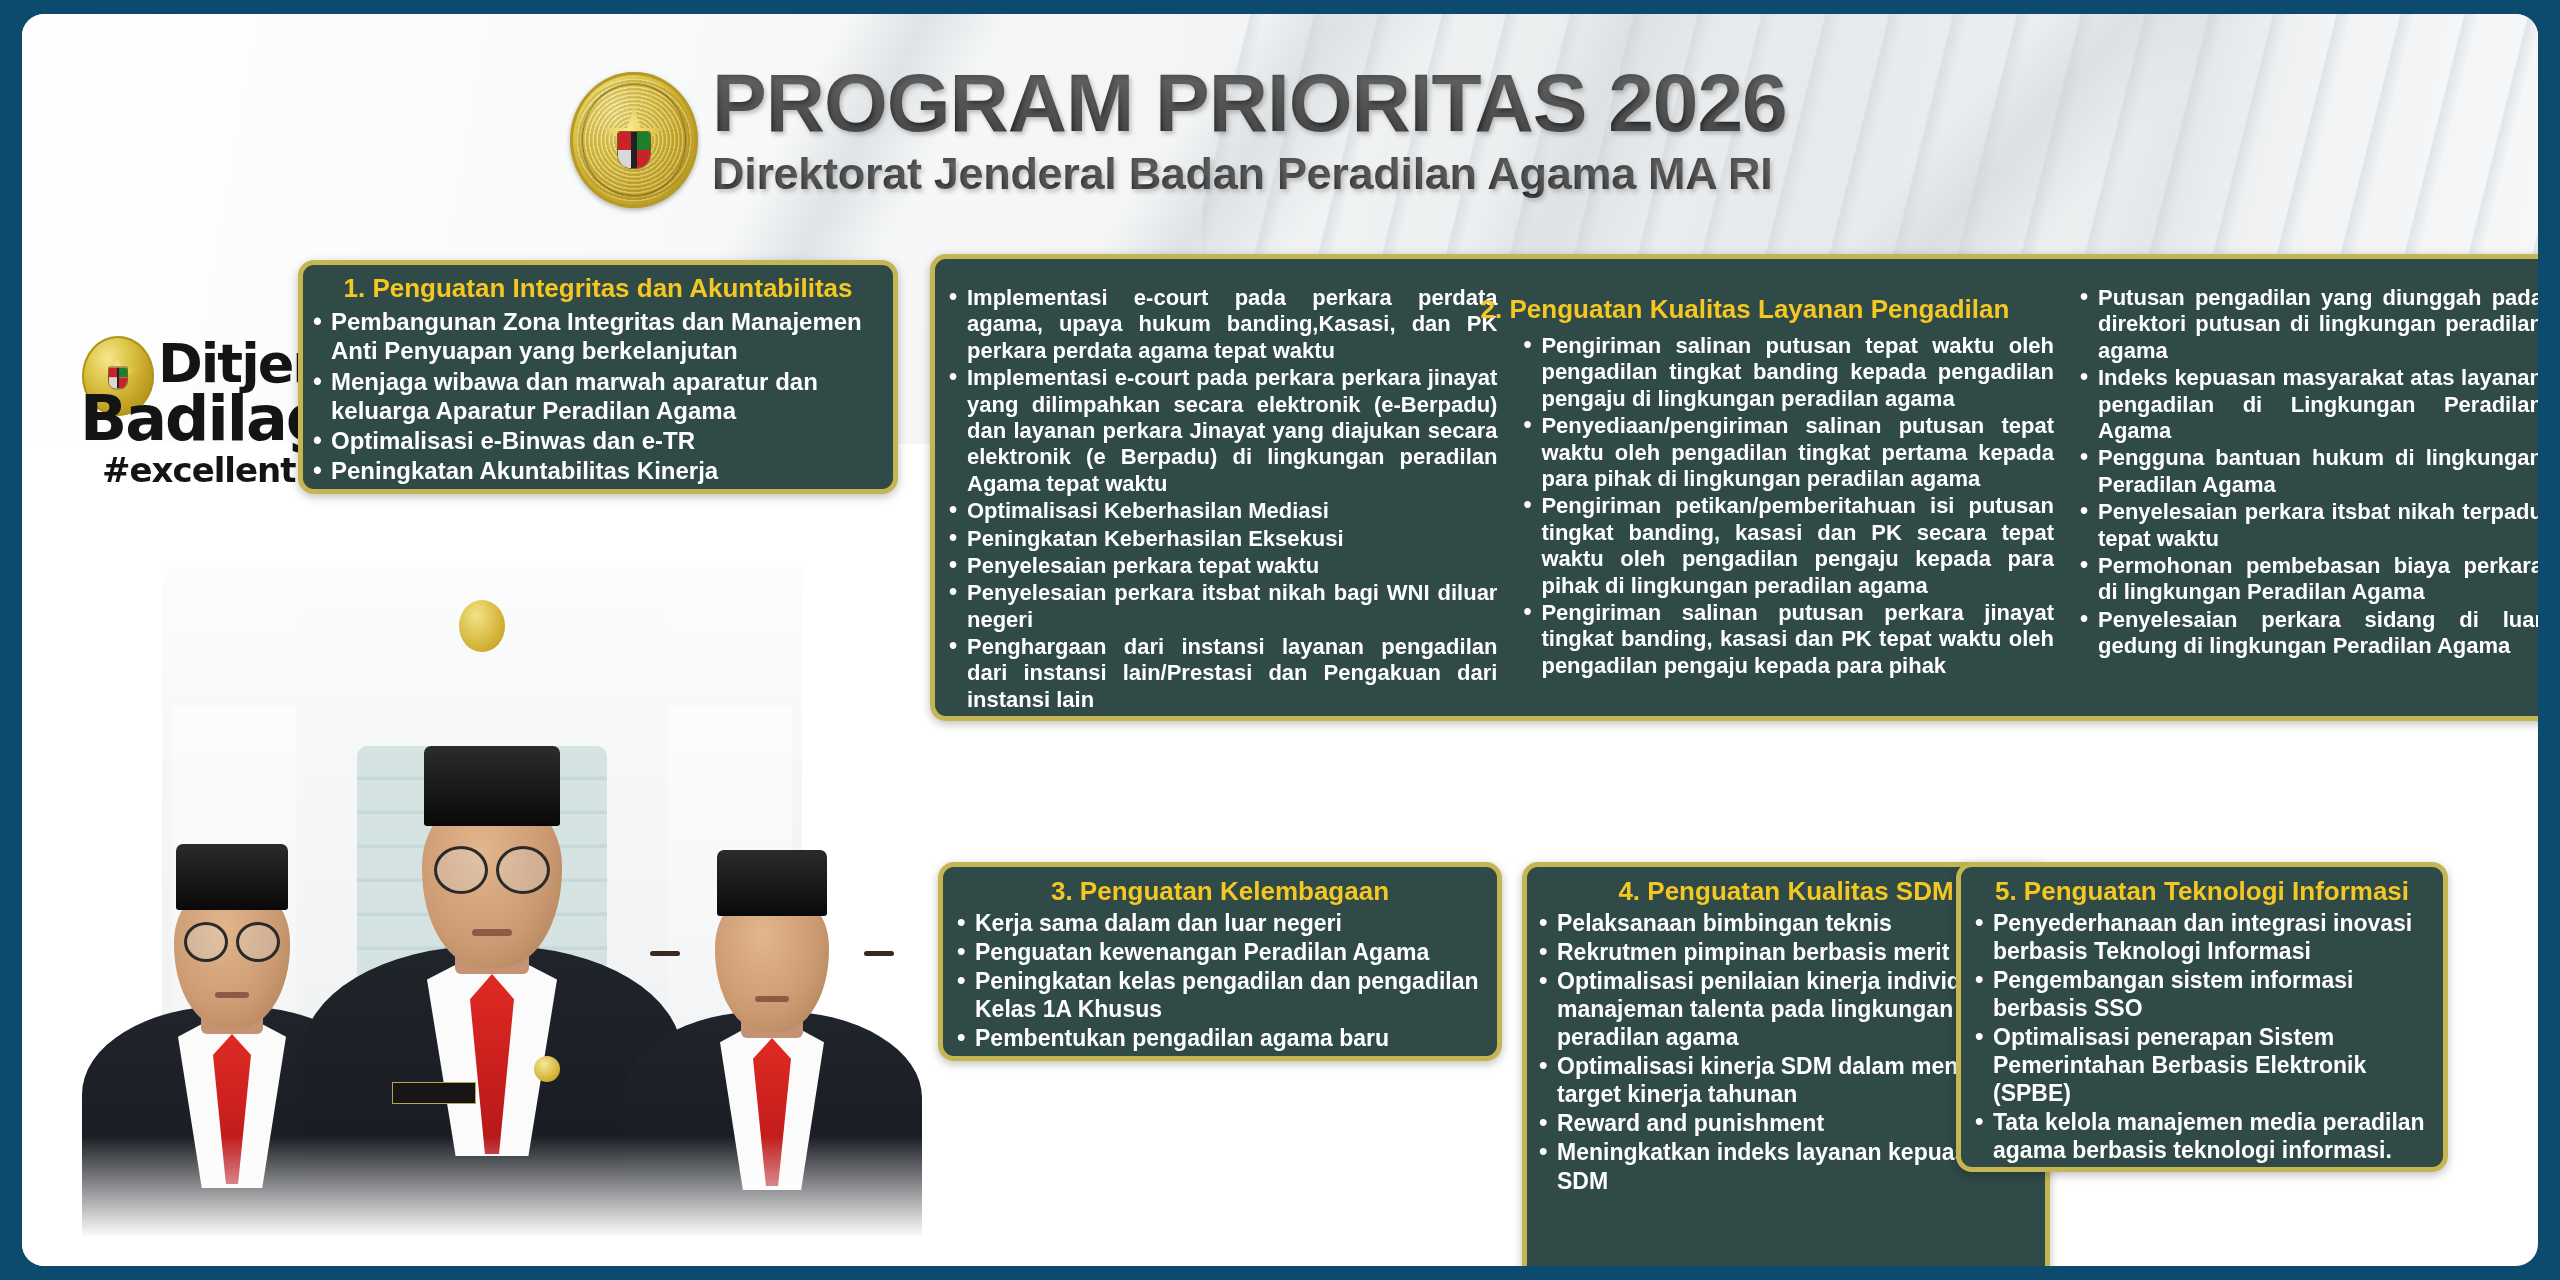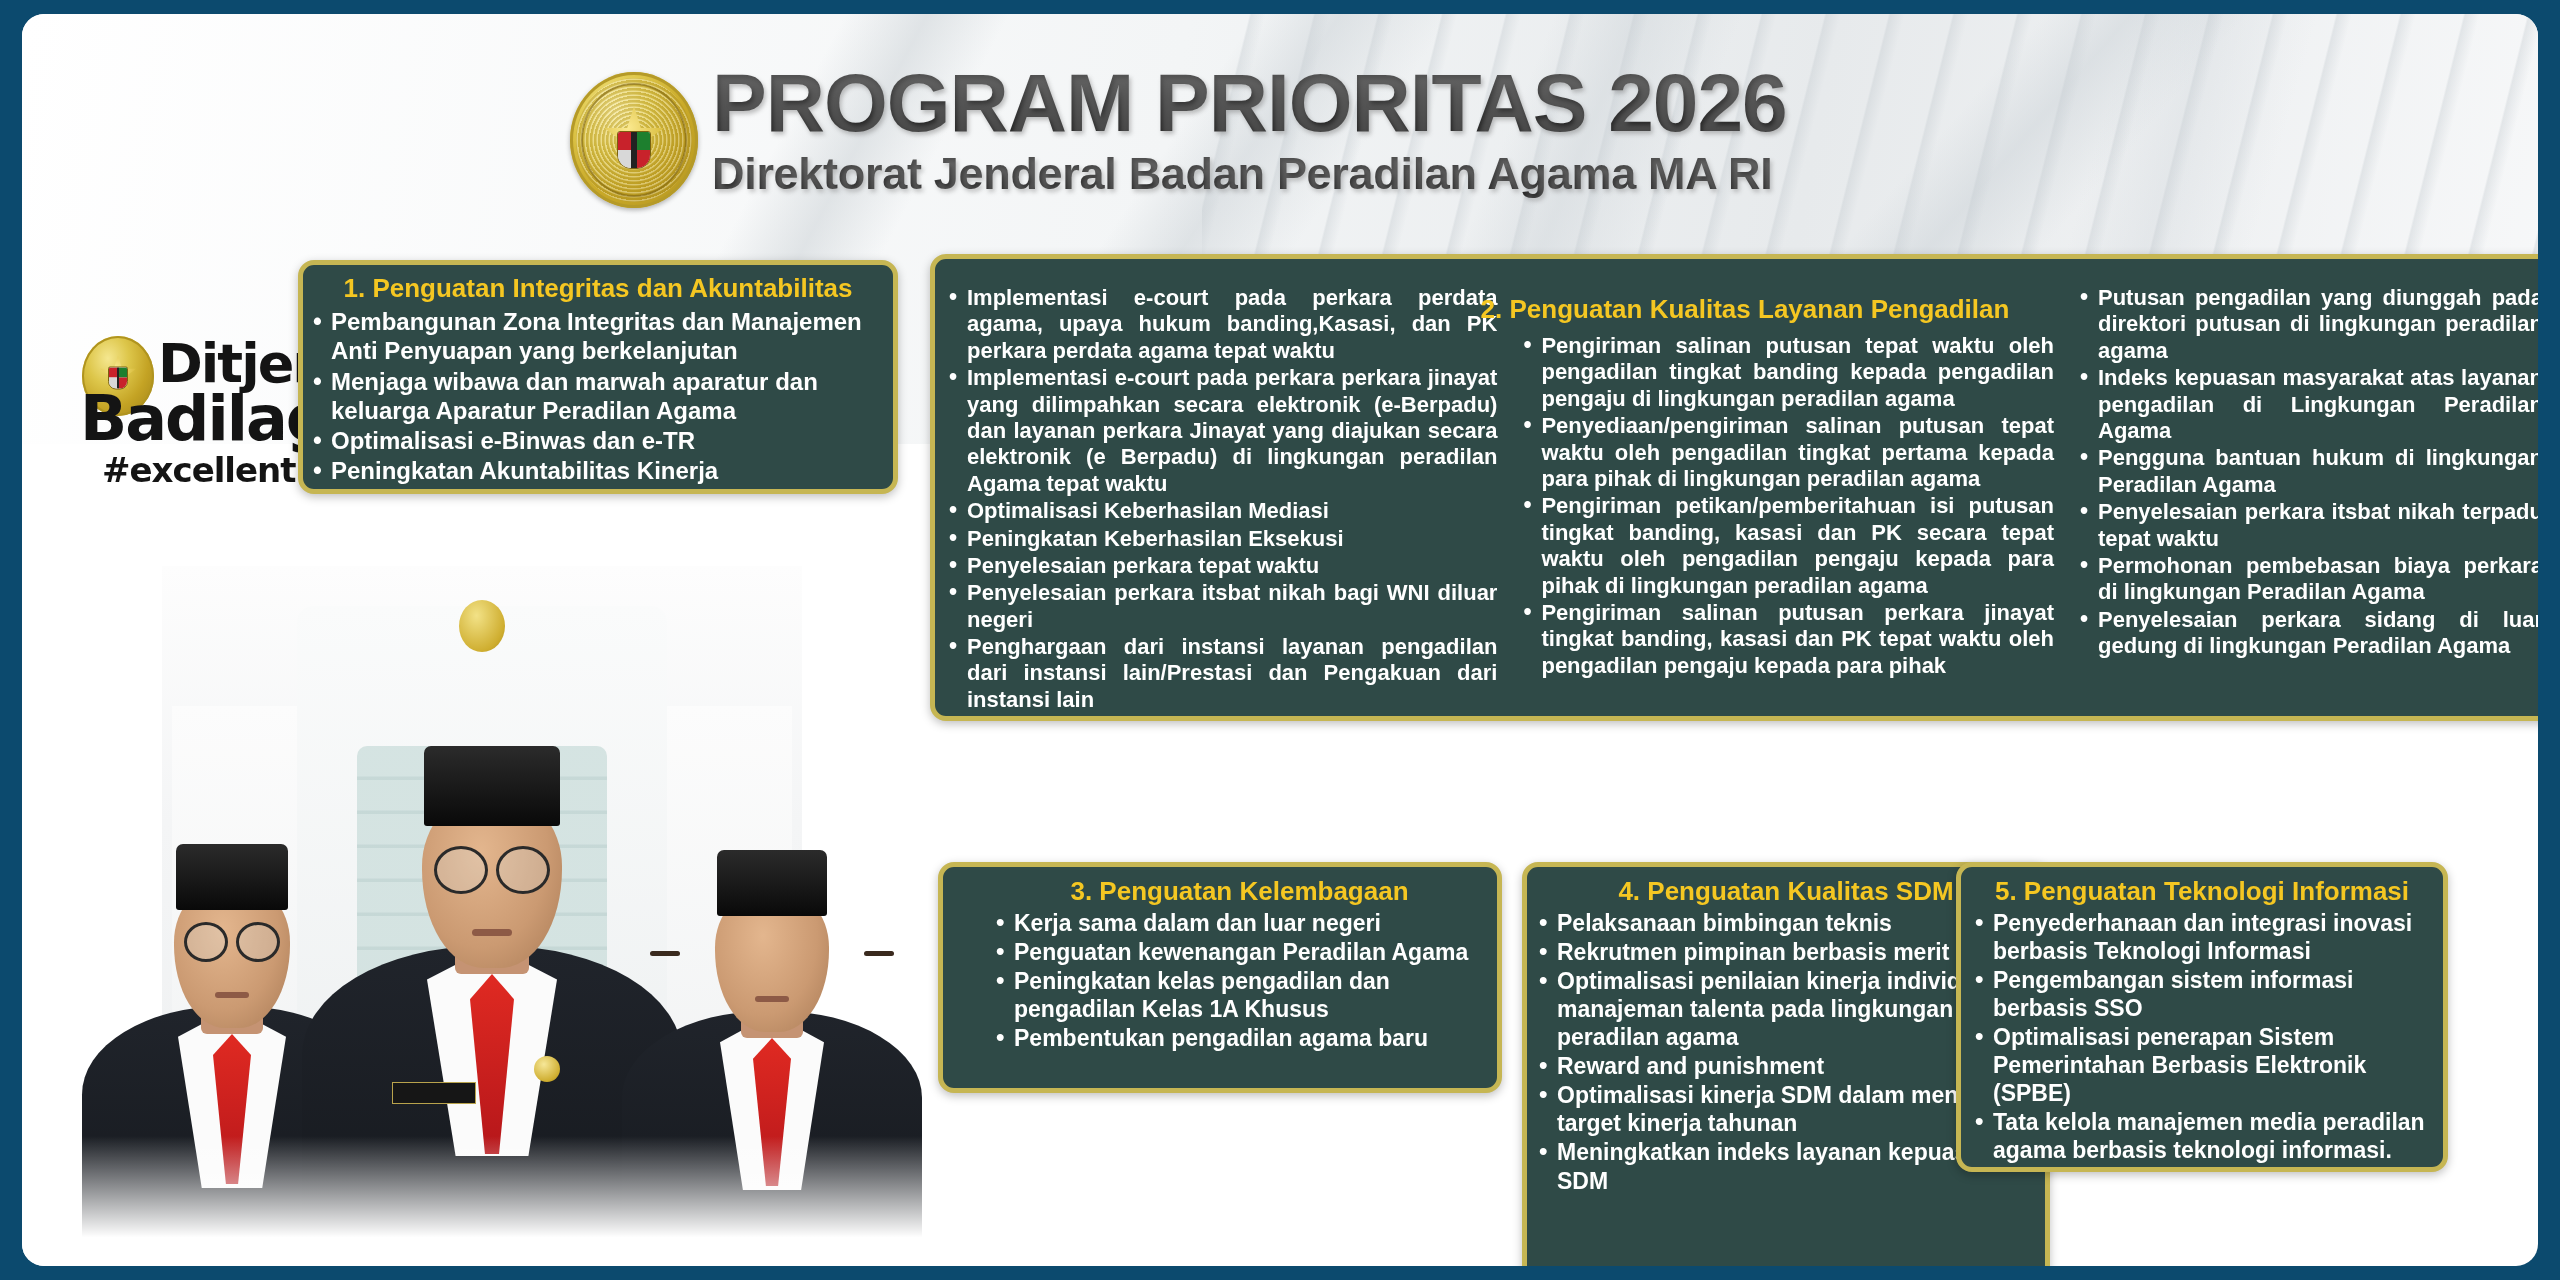--- a/index.html
+++ b/index.html
@@ -388,38 +388,38 @@
             <li>Pengguna bantuan hukum di lingkungan Peradilan Agama</li>
             <li>Penyelesaian perkara itsbat nikah terpadu tepat waktu</li>
             <li>Permohonan pembebasan biaya perkara di lingkungan Peradilan Agama</li>
             <li>Penyelesaian perkara sidang di luar gedung di lingkungan Peradilan Agama</li>
           </ul>
         </div>
       </div>
       <div class="card-title c2-title">2. Penguatan Kualitas Layanan Pengadilan</div>
     </div>
 
-    <div class="card" id="card3" style="height: 231px; padding-left: 39px;">
+    <div class="card" id="card3" style="height: 199px;">
       <div class="card-title">3. Penguatan Kelembagaan</div>
       <ul class="blist">
         <li>Kerja sama dalam dan luar negeri</li>
         <li>Penguatan kewenangan Peradilan Agama</li>
         <li>Peningkatan kelas pengadilan dan pengadilan Kelas 1A Khusus</li>
         <li>Pembentukan pengadilan agama baru</li>
       </ul>
     </div>
 
     <div class="card" id="card4" style="height: 430px;">
       <div class="card-title">4. Penguatan Kualitas SDM</div>
       <ul class="blist">
         <li>Pelaksanaan bimbingan teknis</li>
         <li>Rekrutmen pimpinan berbasis merit sistem</li>
         <li>Optimalisasi penilaian kinerja individu Dan manajeman talenta pada lingkungan peradilan agama</li>
+        <li>Optimalisasi kinerja SDM dalam mencapai target kinerja tahunan</li>
         <li>Reward and punishment</li>
-        <li>Optimalisasi kinerja SDM dalam mencapai target kinerja tahunan</li>
         <li>Meningkatkan indeks layanan kepuasan SDM</li>
       </ul>
     </div>
 
     <div class="card" id="card5" style="height: 310px;">
       <div class="card-title">5. Penguatan Teknologi Informasi</div>
       <ul class="blist">
         <li>Penyederhanaan dan integrasi inovasi berbasis Teknologi Informasi</li>
         <li>Pengembangan sistem informasi berbasis SSO</li>
         <li>Optimalisasi penerapan Sistem Pemerintahan Berbasis Elektronik (SPBE)</li>

